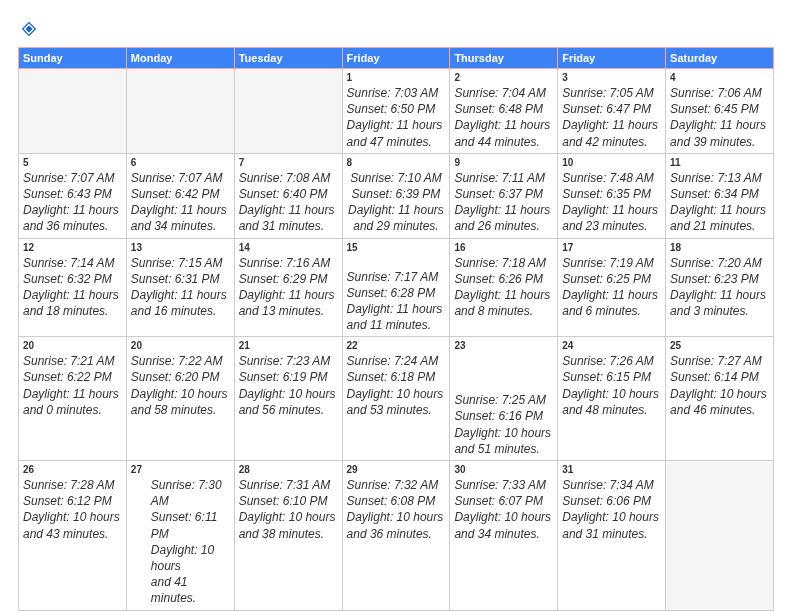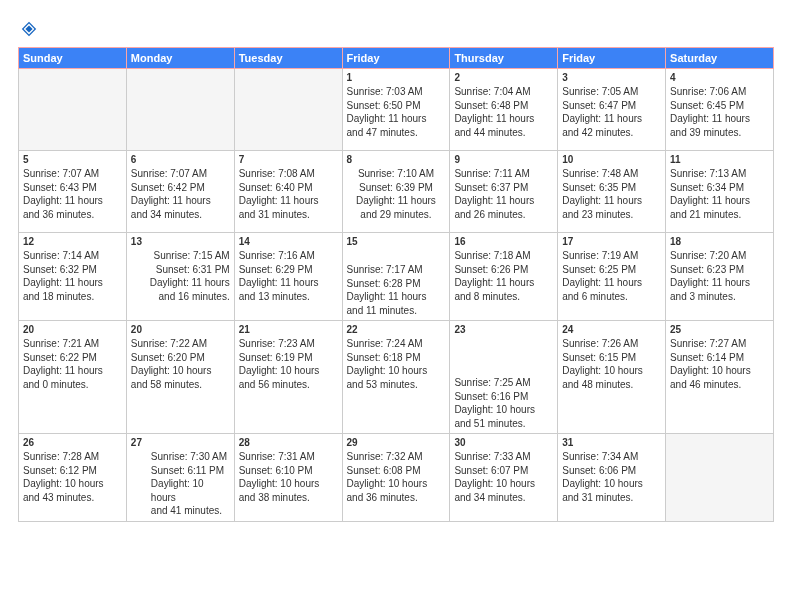--- a/index.html
+++ b/index.html
@@ -81,23 +81,24 @@
     .calendar td.empty {
       background: #f5f5f5;
     }
     .day-number {
       font-size: 10px;
       font-weight: bold;
       margin-bottom: 2px;
       color: #333;
     }
     .day-info {
-      font-size: 10px;
+      font-size: 12px;
       color: #333;
       line-height: 1.35;
+      font-style: italic;
     }
   </style>
 </head>
 <body>
 
 <div class="page">
   <div class="header">
     <div class="logo">
       <div class="logo-text">
         <span class="logo-general"></span>
@@ -216,21 +217,21 @@
         <tr>
           <td>
             <div class="day-number">12</div>
             <div class="day-info" style="white-space: pre-line;">Sunrise: 7:14 AM
 Sunset: 6:32 PM
 Daylight: 11 hours
 and 18 minutes.</div>
           </td>
           <td>
             <div class="day-number">13</div>
-            <div class="day-info" style="white-space: pre-line; text-align: right;">Sunrise: 7:15 AM
+            <div class="day-info" style="white-space: pre-line;">Sunrise: 7:15 AM
 Sunset: 6:31 PM
 Daylight: 11 hours
 and 16 minutes.</div>
           </td>
           <td>
             <div class="day-number">14</div>
             <div class="day-info" style="white-space: pre-line;">Sunrise: 7:16 AM
 Sunset: 6:29 PM
 Daylight: 11 hours
 and 13 minutes.</div>

